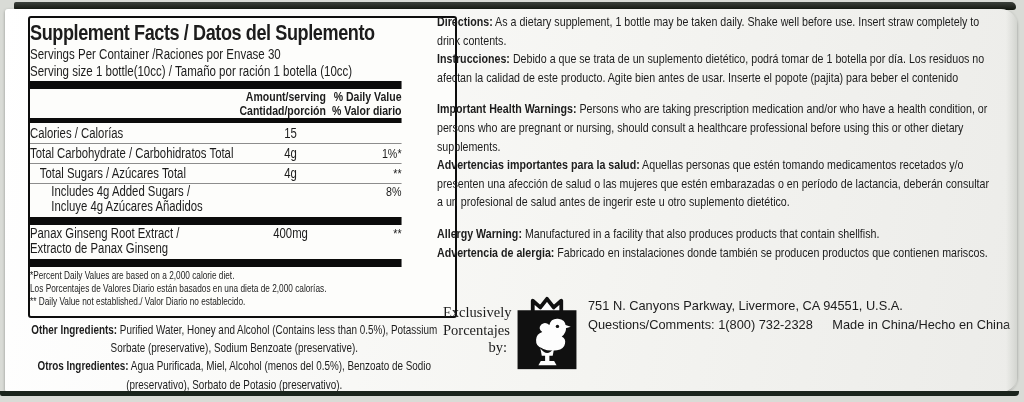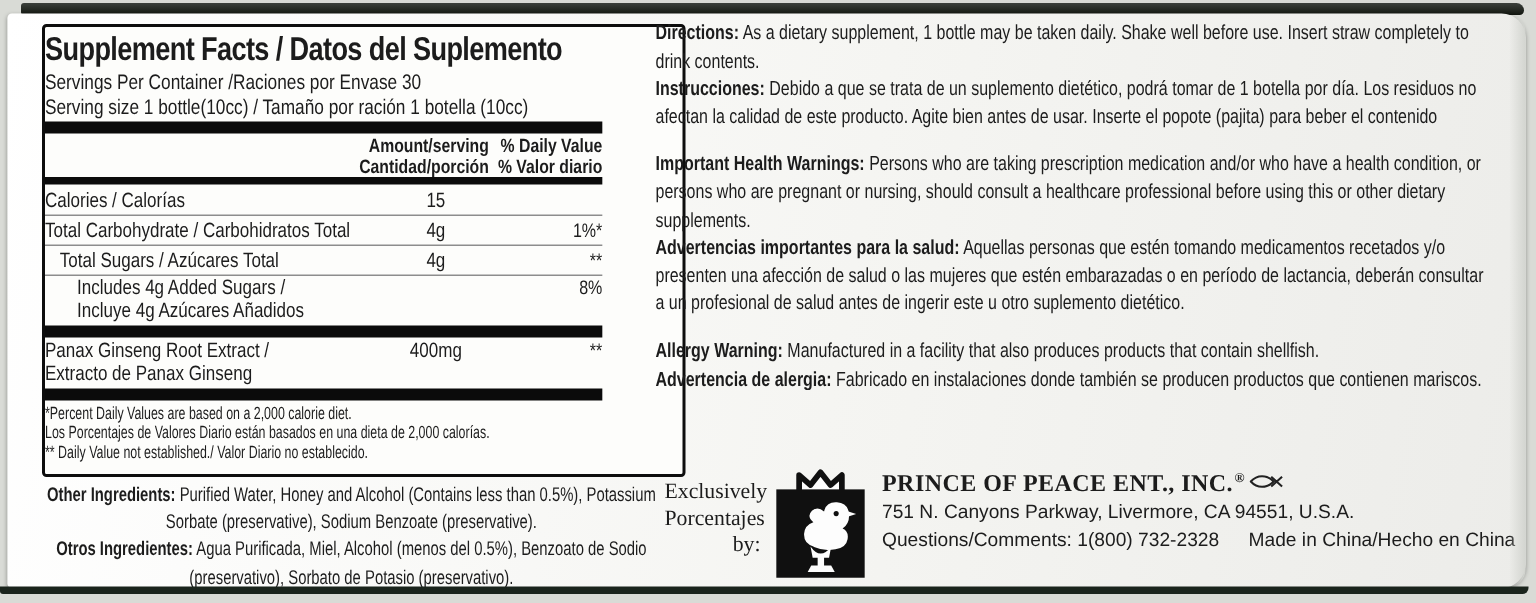--- a/index.html
+++ b/index.html
@@ -51,21 +51,21 @@
 
   
   .rcol{position:absolute;left:432px;top:4px;width:560px;}
   .rcin{width:702px;transform:scaleX(0.79);transform-origin:0 0;
         font-size:13.5px;line-height:18.6px;}
   .rp{margin:0;}
   .rp b{font-weight:bold;}
   .gap-after{margin-bottom:13px;}
 
   
-  .dist{position:absolute;left:438px;top:303px;display:flex;align-items:flex-start;}
+  .dist{position:absolute;left:438px;top:287px;display:flex;align-items:flex-start;}
   .dist-by{width:64px;text-align:right;font-family:"Liberation Serif",serif;
            font-size:14.5px;line-height:17.5px;padding-top:8px;}
   .logo{margin:0 10px 0 9px;line-height:0;}
   .dist-info{padding-top:1px;font-size:12.8px;line-height:18.5px;white-space:nowrap;}
   .company-line{font-family:"Liberation Serif",serif;font-weight:bold;font-size:16px;
                 line-height:19px;letter-spacing:.3px;display:flex;align-items:center;}
   .company-line sup{font-size:9px;vertical-align:super;margin-left:1px;position:relative;top:-4px;}
   .fish{margin-left:3px;position:relative;top:-2px;}
   .gapspan{margin-left:16px;}
   .gapspan2{margin-left:34px;}
@@ -207,28 +207,20 @@
             <path d="M23 73 h19 l-2.5-4.5 h-14 z"></path>
             <rect x="30" y="62" width="4.5" height="8"></rect>
             <path d="M25 55 q7 10 14.5 0 l-1.5 8 h-11.5 z"></path>
             <path d="M27 55 q-7-2 -6.5-9 q.5-6 6.5-8 q-5-4 -1-8 q4-3.5 8.5 .5 q1.5-7 9-6.5 q8 .5 8.5 8.5 q.5 6.5 -4.5 10 q4.5 2 3.5 7.5 q-1 6 -8.5 7 q-8.5 1.5 -15-1.5 z"></path>
           </g>
           <circle cx="43" cy="32" r="1.8" fill="#101010"></circle>
           <path d="M50 30 l7 2.3 -7 2.3 z" fill="#fdfdfd"></path>
         </svg>
       </div>
       <div class="dist-info">
-        <div class="company-line">
-          <span>PRINCE OF PEACE ENT., INC.</span>
-          <sup>®</sup>
-          <svg class="fish" viewBox="0 0 27 14" width="23" height="12">
-            <path d="M1 7 C6 1.5 13.5 1.5 19 7 C13.5 12.5 6 12.5 1 7 Z" fill="none" stroke="#222" stroke-width="1.6"></path>
-            <path d="M17 3.2 L25.5 11 M25.5 3.2 L17 11" fill="none" stroke="#222" stroke-width="1.6"></path>
-          </svg>
-        </div>
         <div>751 N. Canyons Parkway, Livermore, CA 94551, U.S.A.</div>
         <div>
           <span>Questions/Comments: 1(800) 732-2328</span>
           <span class="gapspan">Made in China/Hecho en China</span>
         </div>
       </div>
     </div>
 
   </div>
 

